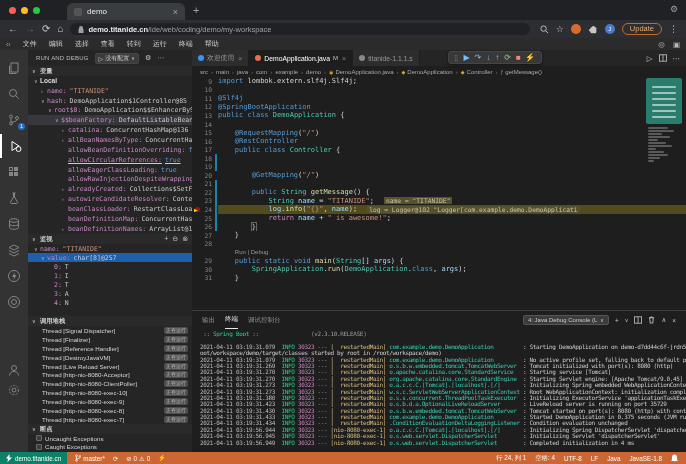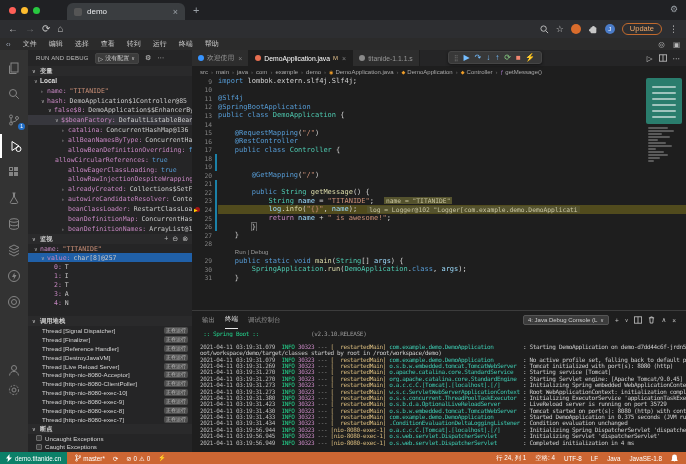--- a/index.html
+++ b/index.html
@@ -131,20 +131,26 @@
     </div>
     <span class="newtab">+</span>
     <span class="tabgear">⚙</span>
   </div>
 
   <div id="btoolbar">
     <span class="navic">←</span>
     <span class="navic dim">→</span>
     <span class="navic">⟳</span>
     <span class="navic">⌂</span>
+    <div class="omni">
+      <svg width="6" height="7" viewBox="0 0 6 7">
+          <path d="M1 3V2a2 2 0 0 1 4 0v1h.5v4h-5V3z" fill="#9aa0a6"></path>
+        </svg>
+      <span><span class="host">demo.titanide.cn</span><span class="path">/ide/web/coding/demo/my-workspace</span></span>
+    </div>
     <div id="btool-right">
       <svg width="9" height="9" viewBox="0 0 10 10">
           <circle cx="4" cy="4" r="3" fill="none" stroke="#c7c7c7"></circle>
           <path d="M6.5 6.5L9 9" stroke="#c7c7c7"></path>
         </svg>
       <span class="star">☆</span>
       <span class="avatar" style="background:#d96c2c"></span>
       <svg width="10" height="10" viewBox="0 0 12 12">
           <g fill="#c7c7c7">
             <rect x="3" y="4" width="7" height="7" rx="1"></rect>
@@ -294,21 +300,21 @@
           <span class="vkey">name:</span>
           <span class="vval vt-str">"TITANIDE"</span>
         </div>
         <div class="trow" style="height: 9.85px; padding-left: 13px;">
           <span class="tw">∨</span>
           <span class="vkey">hash:</span>
           <span class="vval vt-obj">DemoApplication$1Controller@85</span>
         </div>
         <div class="trow" style="height: 9.85px; padding-left: 20px;">
           <span class="tw">∨</span>
-          <span class="vkey">false$0:</span>
+          <span class="vkey">root$0:</span>
           <span class="vval vt-obj">DemoApplication$$EnhancerBySpringCGLIB$$4f90…</span>
         </div>
         <div class="trow sel-gray" style="height: 9.85px; padding-left: 27px;">
           <span class="tw">∨</span>
           <span class="vkey">$$beanFactory:</span>
           <span class="vval vt-obj">DefaultListableBeanFactory@109 "org…</span>
         </div>
         <div class="trow" style="height: 9.85px; padding-left: 34px;">
           <span class="tw">›</span>
           <span class="vkey">catalina:</span>
@@ -317,21 +323,21 @@
         <div class="trow" style="height: 9.85px; padding-left: 34px;">
           <span class="tw">›</span>
           <span class="vkey">allBeanNamesByType:</span>
           <span class="vval vt-obj">ConcurrentHashMap@137 size=15</span>
         </div>
         <div class="trow" style="height: 9.85px; padding-left: 34px;">
           <span class="tw"></span>
           <span class="vkey">allowBeanDefinitionOverriding:</span>
           <span class="vval vt-bool">false</span>
         </div>
-        <div class="trow" style="height: 9.85px; padding-left: 21px;">
+        <div class="trow" style="height: 9.85px; padding-left: 34px; text-decoration: underline;">
           <span class="tw"></span>
           <span class="vkey">allowCircularReferences:</span>
           <span class="vval vt-bool">true</span>
         </div>
         <div class="trow" style="height: 9.85px; padding-left: 34px;">
           <span class="tw"></span>
           <span class="vkey">allowEagerClassLoading:</span>
           <span class="vval vt-bool">true</span>
         </div>
         <div class="trow" style="height: 9.85px; padding-left: 34px;">

